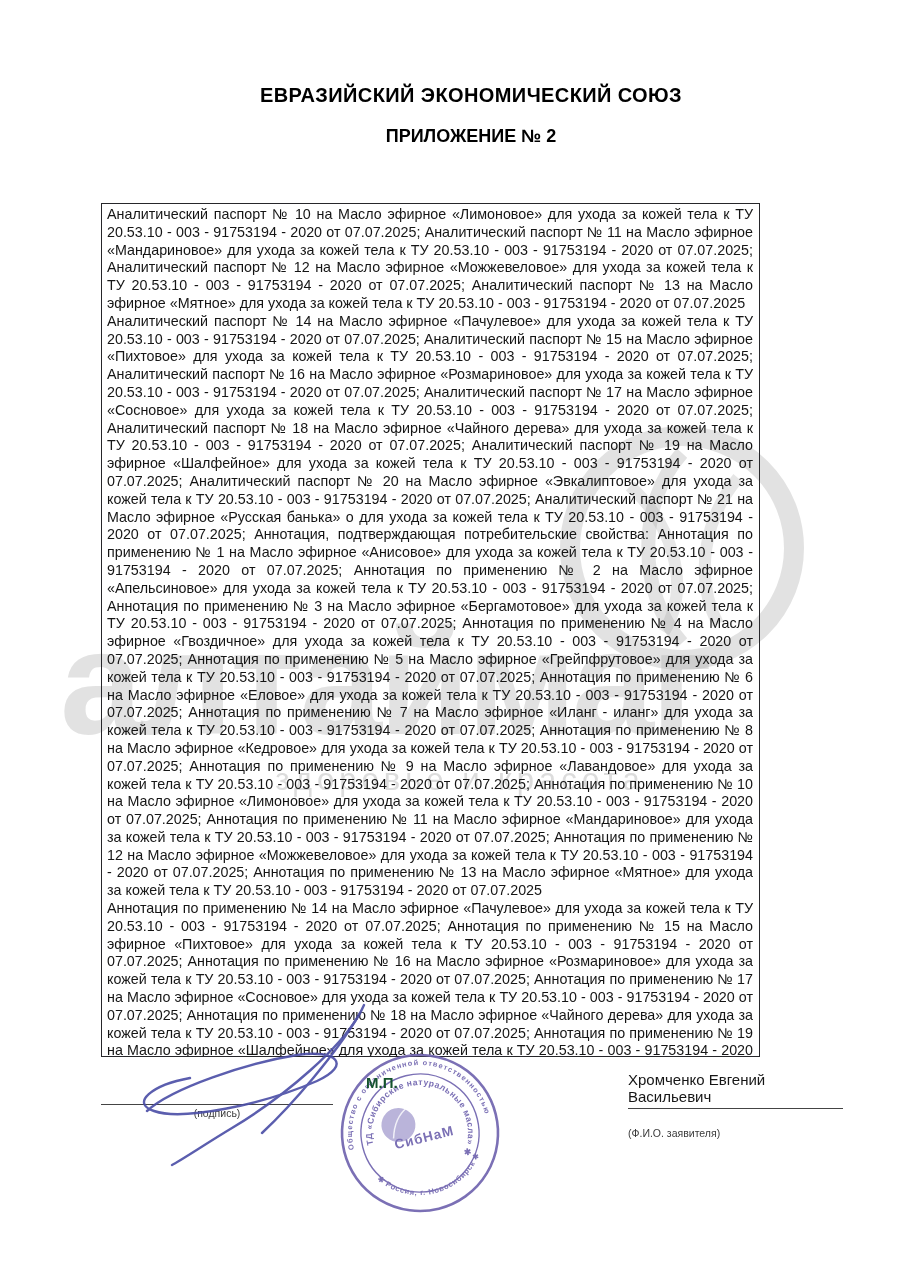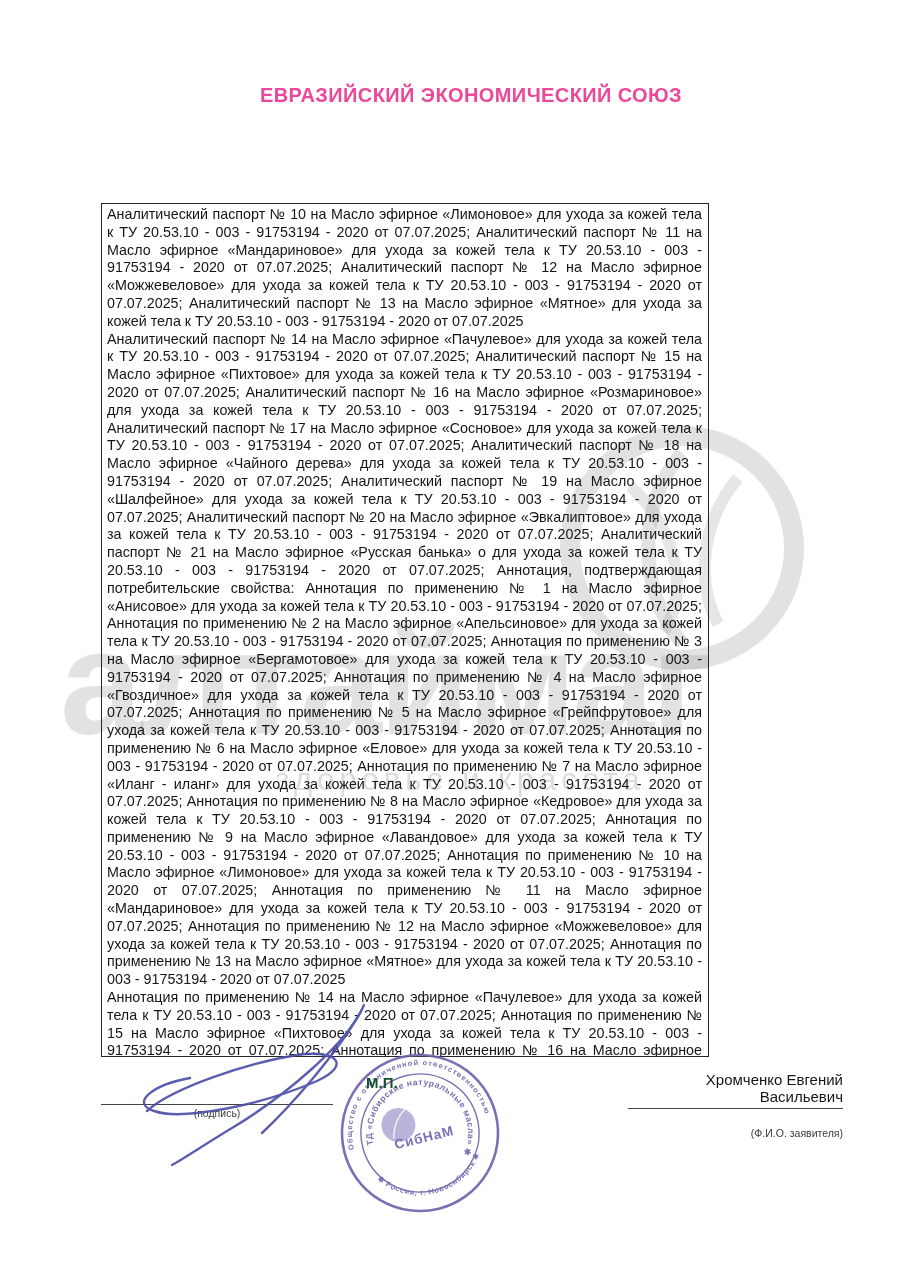--- a/index.html
+++ b/index.html
@@ -1,70 +1,71 @@
 <!DOCTYPE html>
 <html lang="ru"><head>
 <meta charset="utf-8">
 <style>
   html,body{margin:0;padding:0;background:#ffffff;}
   .page{
     position:relative;width:900px;height:1272px;background:#ffffff;overflow:hidden;
     font-family:"Liberation Sans", sans-serif;color:#151515;
   }
   
-  .hdr{position:absolute;left:101px;width:740px;text-align:center;font-weight:bold;color:#ec4899;z-index:2;}
+  .hdr{position:absolute;left:101px;width:740px;text-align:center;font-weight:bold;color:#000000;z-index:2;}
   .hdr-union{top:84px;font-size:20px;letter-spacing:0.4px;}
   .hdr-appendix{top:126px;font-size:18px;}
   .hdr-decl{top:164px;font-size:15.5px;}
   
   .wm-emblem{position:absolute;left:542px;top:408px;width:280px;height:280px;z-index:1;}
   .wm-brand{
     position:absolute;left:60px;top:598px;width:800px;
     font-size:148px;font-weight:bold;letter-spacing:-3px;
     color:rgba(158,158,158,0.30);z-index:1;white-space:nowrap;
   }
   .wm-tagline{
     position:absolute;left:60px;top:762px;width:800px;text-align:center;
     font-size:31px;letter-spacing:5px;color:rgba(162,162,162,0.38);z-index:1;white-space:nowrap;
   }
   
   .content-box{
-    position:absolute;left:101px;top:203px;width:608px;height:854px;
+    position:absolute;left:101px;top:203px;width:659px;height:854px;
     border:1.6px solid #26262a;box-sizing:border-box;
     padding:2px 6px 16px 5px;background:transparent;
     font-size:14.3px;line-height:17.8px;text-align:justify;color:#151515;z-index:2;
     overflow:hidden;
   }
   .content-box p{margin:0;text-align:justify;}
   
   .sig-line{position:absolute;left:101px;top:1104px;width:232px;border-top:1.4px solid #444;z-index:2;}
   .sig-caption{position:absolute;left:101px;top:1107px;width:232px;text-align:center;font-size:10.5px;color:#3a3a3a;z-index:2;}
   .signature{position:absolute;left:112px;top:993px;width:285px;height:185px;z-index:4;}
   .mp-label{position:absolute;left:366px;top:1074px;font-size:15px;font-weight:bold;color:#14532d;z-index:5;}
   .stamp{position:absolute;left:335px;top:1048px;width:170px;height:170px;z-index:3;transform:rotate(-14deg);opacity:0.9;}
-  .applicant{position:absolute;left:628px;top:1072px;width:215px;text-align:right;z-index:2;}
+  .applicant{position:absolute;left:628px;top:1072px;width:215px;text-align:left;z-index:2;}
   .applicant-name{font-size:15px;line-height:16.5px;color:#161616;}
   .applicant-line{border-top:1.4px solid #444;margin-top:3px;}
   .applicant-caption{font-size:10.5px;color:#3a3a3a;margin-top:18px;}
 </style>
 </head>
 <body>
 
 <div class="page">
 
   <svg class="wm-emblem" viewBox="0 0 280 280" aria-hidden="true">
     <circle cx="140" cy="140" r="112" fill="none" stroke="rgba(150,150,150,0.28)" stroke-width="20"></circle>
     <path d="M 140,45 C 95,95 95,185 140,235" fill="none" stroke="rgba(150,150,150,0.28)" stroke-width="14"></path>
     <path d="M 88,78 C 130,116 150,178 122,224" fill="none" stroke="rgba(150,150,150,0.24)" stroke-width="12"></path>
     <path d="M 196,70 C 162,110 152,170 176,216" fill="none" stroke="rgba(150,150,150,0.24)" stroke-width="12"></path>
   </svg>
   <div class="wm-brand">алтаймаг</div>
   <div class="wm-tagline">здоровье и красота</div>
 
   <div class="hdr hdr-union">ЕВРАЗИЙСКИЙ ЭКОНОМИЧЕСКИЙ СОЮЗ</div>
+  <div class="hdr hdr-appendix">ПРИЛОЖЕНИЕ № 2</div>
 
   <div class="content-box">
     <p>Аналитический паспорт № 10 на  Масло эфирное «Лимоновое» для ухода за кожей тела к ТУ 20.53.10 - 003 - 91753194 - 2020 от 07.07.2025; Аналитический паспорт № 11 на  Масло эфирное «Мандариновое» для ухода за кожей тела к ТУ 20.53.10 - 003 - 91753194 - 2020 от 07.07.2025; Аналитический паспорт № 12 на  Масло эфирное «Можжевеловое» для ухода за кожей тела к ТУ 20.53.10 - 003 - 91753194 - 2020 от 07.07.2025; Аналитический паспорт №  13 на  Масло эфирное «Мятное» для ухода за кожей тела к ТУ 20.53.10 - 003 - 91753194 - 2020  от 07.07.2025</p>
     <p>Аналитический паспорт № 14 на  Масло эфирное «Пачулевое» для ухода за кожей тела к ТУ 20.53.10 - 003 - 91753194 - 2020 от 07.07.2025; Аналитический паспорт № 15 на  Масло эфирное «Пихтовое» для ухода за кожей тела к ТУ 20.53.10 - 003 - 91753194 - 2020 от 07.07.2025; Аналитический паспорт № 16 на Масло эфирное «Розмариновое» для ухода за кожей тела к ТУ 20.53.10 - 003 - 91753194 - 2020 от 07.07.2025; Аналитический паспорт № 17 на  Масло эфирное «Сосновое» для ухода за кожей тела к ТУ 20.53.10 - 003 - 91753194 - 2020 от 07.07.2025; Аналитический паспорт № 18 на  Масло эфирное «Чайного дерева» для ухода за кожей тела к ТУ 20.53.10 - 003 - 91753194 - 2020 от 07.07.2025; Аналитический паспорт № 19 на  Масло эфирное «Шалфейное» для ухода за кожей тела к ТУ 20.53.10 - 003 - 91753194 - 2020 от 07.07.2025; Аналитический паспорт № 20 на  Масло эфирное «Эвкалиптовое» для ухода за кожей тела к ТУ 20.53.10 - 003 - 91753194 - 2020 от 07.07.2025; Аналитический паспорт № 21 на  Масло эфирное «Русская банька» о для ухода за кожей тела к ТУ 20.53.10 - 003 - 91753194 - 2020 от 07.07.2025; Аннотация, подтверждающая потребительские свойства: Аннотация по применению № 1 на Масло эфирное «Анисовое» для ухода за кожей тела к ТУ 20.53.10 - 003 - 91753194 - 2020 от 07.07.2025; Аннотация по применению № 2 на  Масло эфирное «Апельсиновое» для ухода за кожей тела к ТУ 20.53.10 - 003 - 91753194 - 2020 от 07.07.2025; Аннотация по применению № 3 на  Масло эфирное «Бергамотовое» для ухода за кожей тела к ТУ 20.53.10 - 003 - 91753194 - 2020 от 07.07.2025; Аннотация по применению № 4 на  Масло эфирное «Гвоздичное» для ухода за кожей тела к ТУ 20.53.10 - 003 - 91753194 - 2020 от 07.07.2025; Аннотация по применению № 5 на  Масло эфирное «Грейпфрутовое» для ухода за кожей тела к ТУ 20.53.10 - 003 - 91753194 - 2020 от 07.07.2025; Аннотация по применению № 6 на  Масло эфирное «Еловое» для ухода за кожей тела к ТУ 20.53.10 - 003 - 91753194 - 2020 от 07.07.2025; Аннотация по применению № 7 на  Масло эфирное «Иланг - иланг» для ухода за кожей тела к ТУ 20.53.10 - 003 - 91753194 - 2020 от 07.07.2025; Аннотация по применению № 8 на  Масло эфирное «Кедровое» для ухода за кожей тела к ТУ 20.53.10 - 003 - 91753194 - 2020 от 07.07.2025; Аннотация по применению № 9 на  Масло эфирное «Лавандовое» для ухода за кожей тела к ТУ 20.53.10 - 003 - 91753194 - 2020 от 07.07.2025; Аннотация по применению № 10 на  Масло эфирное «Лимоновое» для ухода за кожей тела к ТУ 20.53.10 - 003 - 91753194 - 2020 от 07.07.2025; Аннотация по применению № 11 на  Масло эфирное «Мандариновое» для ухода за кожей тела к ТУ 20.53.10 - 003 - 91753194 - 2020 от 07.07.2025; Аннотация по применению № 12 на  Масло эфирное «Можжевеловое» для ухода за кожей тела к ТУ 20.53.10 - 003 - 91753194 - 2020  от 07.07.2025; Аннотация по применению № 13 на  Масло эфирное «Мятное» для ухода за кожей тела к ТУ 20.53.10 - 003 - 91753194 - 2020  от 07.07.2025</p>
     <p>Аннотация по применению № 14 на  Масло эфирное «Пачулевое» для ухода за кожей тела к ТУ 20.53.10 - 003 - 91753194 - 2020 от 07.07.2025; Аннотация по применению № 15 на  Масло эфирное «Пихтовое» для ухода за кожей тела к ТУ 20.53.10 - 003 - 91753194 - 2020 от 07.07.2025; Аннотация по применению № 16 на  Масло эфирное «Розмариновое» для ухода за кожей тела к ТУ 20.53.10 - 003 - 91753194 - 2020 от 07.07.2025; Аннотация по применению № 17 на  Масло эфирное «Сосновое» для ухода за кожей тела к ТУ 20.53.10 - 003 - 91753194 - 2020 от 07.07.2025; Аннотация по применению № 18 на  Масло эфирное «Чайного дерева» для ухода за кожей тела к ТУ 20.53.10 - 003 - 91753194 - 2020 от 07.07.2025; Аннотация по применению № 19 на  Масло эфирное «Шалфейное» для ухода за кожей тела к ТУ 20.53.10 - 003 - 91753194 - 2020 от 07.07.2025; Аннотация по применению № 20 на  Масло эфирное «Эвкалиптовое» для ухода за кожей тела к ТУ 20.53.10 - 003 - 91753194 - 2020 от 07.07.2025; Аннотация по применению № 21 на  Масло эфирное «Русская банька» о для ухода за кожей тела к ТУ 20.53.10 - 003 - 91753194 - 2020 от 07.07.2025; Образец маркировки потребительской тары, подтверждающий соответствие требованиям пункта 9 статьи 5 ТР ТС 009/2011: образец маркировки масло эфирное «Анисовое» для ухода за кожей тела ТУ 20.53.10 - 003 - 91753194 - 2020 от 17.09.2025;</p>
   </div>
 
   <svg class="signature" viewBox="0 0 285 185" aria-hidden="true">
     <g fill="none" stroke="#4a4da6" stroke-width="2.4" stroke-linecap="round" opacity="0.9">
       <path d="M 252,12 C 235,52 170,105 120,135 C 95,150 68,168 60,172"></path>

